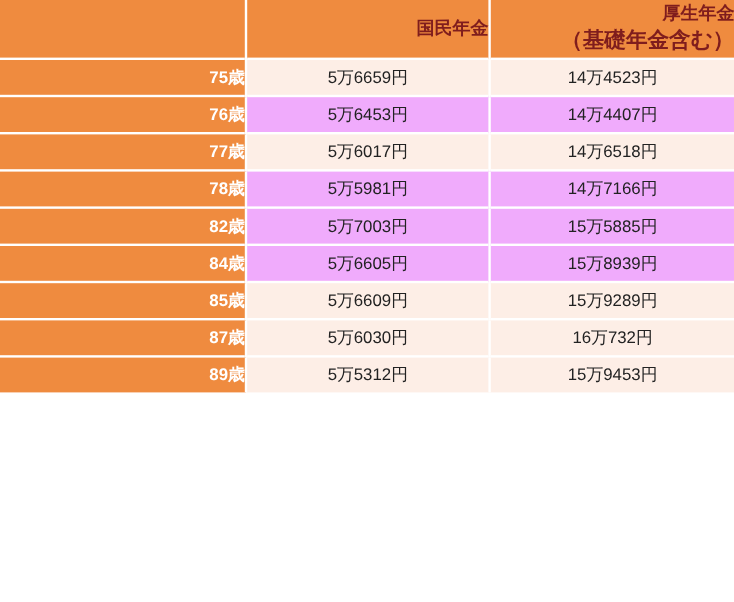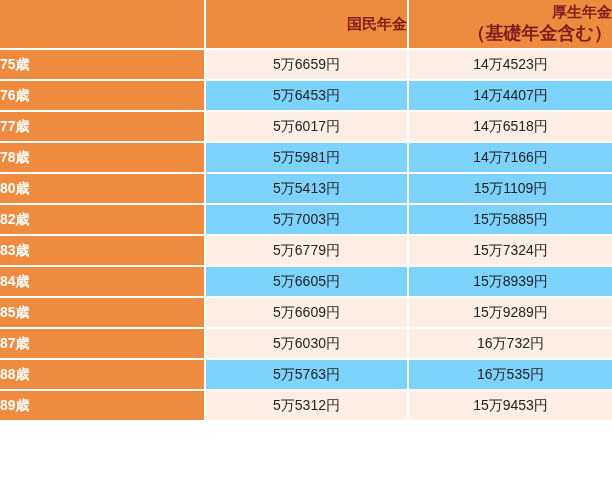--- a/index.html
+++ b/index.html
@@ -36,41 +36,41 @@
   thead th.empty-head {
     background: #ef8b3f;
   }
   thead th:last-child { border-right: none; padding-left: 23px; }
 
   tbody th.age-cell {
     background: #ef8b3f;
     color: #ffffff;
     font-size: 14px;
     font-weight: bold;
-    text-align: left;
+    text-align: right;
     vertical-align: middle;
     height: 29px;
     border-top: 2px solid #ffffff;
     border-right: 2px solid #ffffff;
     padding: 0;
   }
   tbody td {
     font-size: 14px;
     color: #222222;
     text-align: center;
     vertical-align: middle;
     height: 29px;
     border-top: 2px solid #ffffff;
     border-right: 2px solid #ffffff;
     padding: 0;
   }
   tbody td:last-child { border-right: none; }
 
   tr.row-odd td { background: #fdeee6; }
-  tr.row-even td { background: #7dd3fc; }
+  tr.row-even td { background: #f0abfc; }
 
   .head-line2 { display: block; font-size: 18px; }
 </style>
 </head>
 <body>
 
 <table>
   <colgroup>
     <col class="c-age">
     <col class="c-kokumin">
@@ -101,53 +101,38 @@
         <th class="age-cell">77歳</th>
         <td>5万6017円</td>
         <td>14万6518円</td>
       </tr>
       <tr class="row-even">
         <th class="age-cell">78歳</th>
         <td>5万5981円</td>
         <td>14万7166円</td>
       </tr>
       <tr class="row-even">
-        <th class="age-cell">80歳</th>
-        <td>5万5413円</td>
-        <td>15万1109円</td>
-      </tr>
-      <tr class="row-even">
         <th class="age-cell">82歳</th>
         <td>5万7003円</td>
         <td>15万5885円</td>
-      </tr>
-      <tr class="row-odd">
-        <th class="age-cell">83歳</th>
-        <td>5万6779円</td>
-        <td>15万7324円</td>
       </tr>
       <tr class="row-even">
         <th class="age-cell">84歳</th>
         <td>5万6605円</td>
         <td>15万8939円</td>
       </tr>
       <tr class="row-odd">
         <th class="age-cell">85歳</th>
         <td>5万6609円</td>
         <td>15万9289円</td>
       </tr>
       <tr class="row-odd">
         <th class="age-cell">87歳</th>
         <td>5万6030円</td>
         <td>16万732円</td>
       </tr>
-      <tr class="row-even">
-        <th class="age-cell">88歳</th>
-        <td>5万5763円</td>
-        <td>16万535円</td>
-      </tr>
       <tr class="row-odd">
         <th class="age-cell">89歳</th>
         <td>5万5312円</td>
         <td>15万9453円</td>
       </tr>
     </tbody>
 </table>
 
 </body></html>

